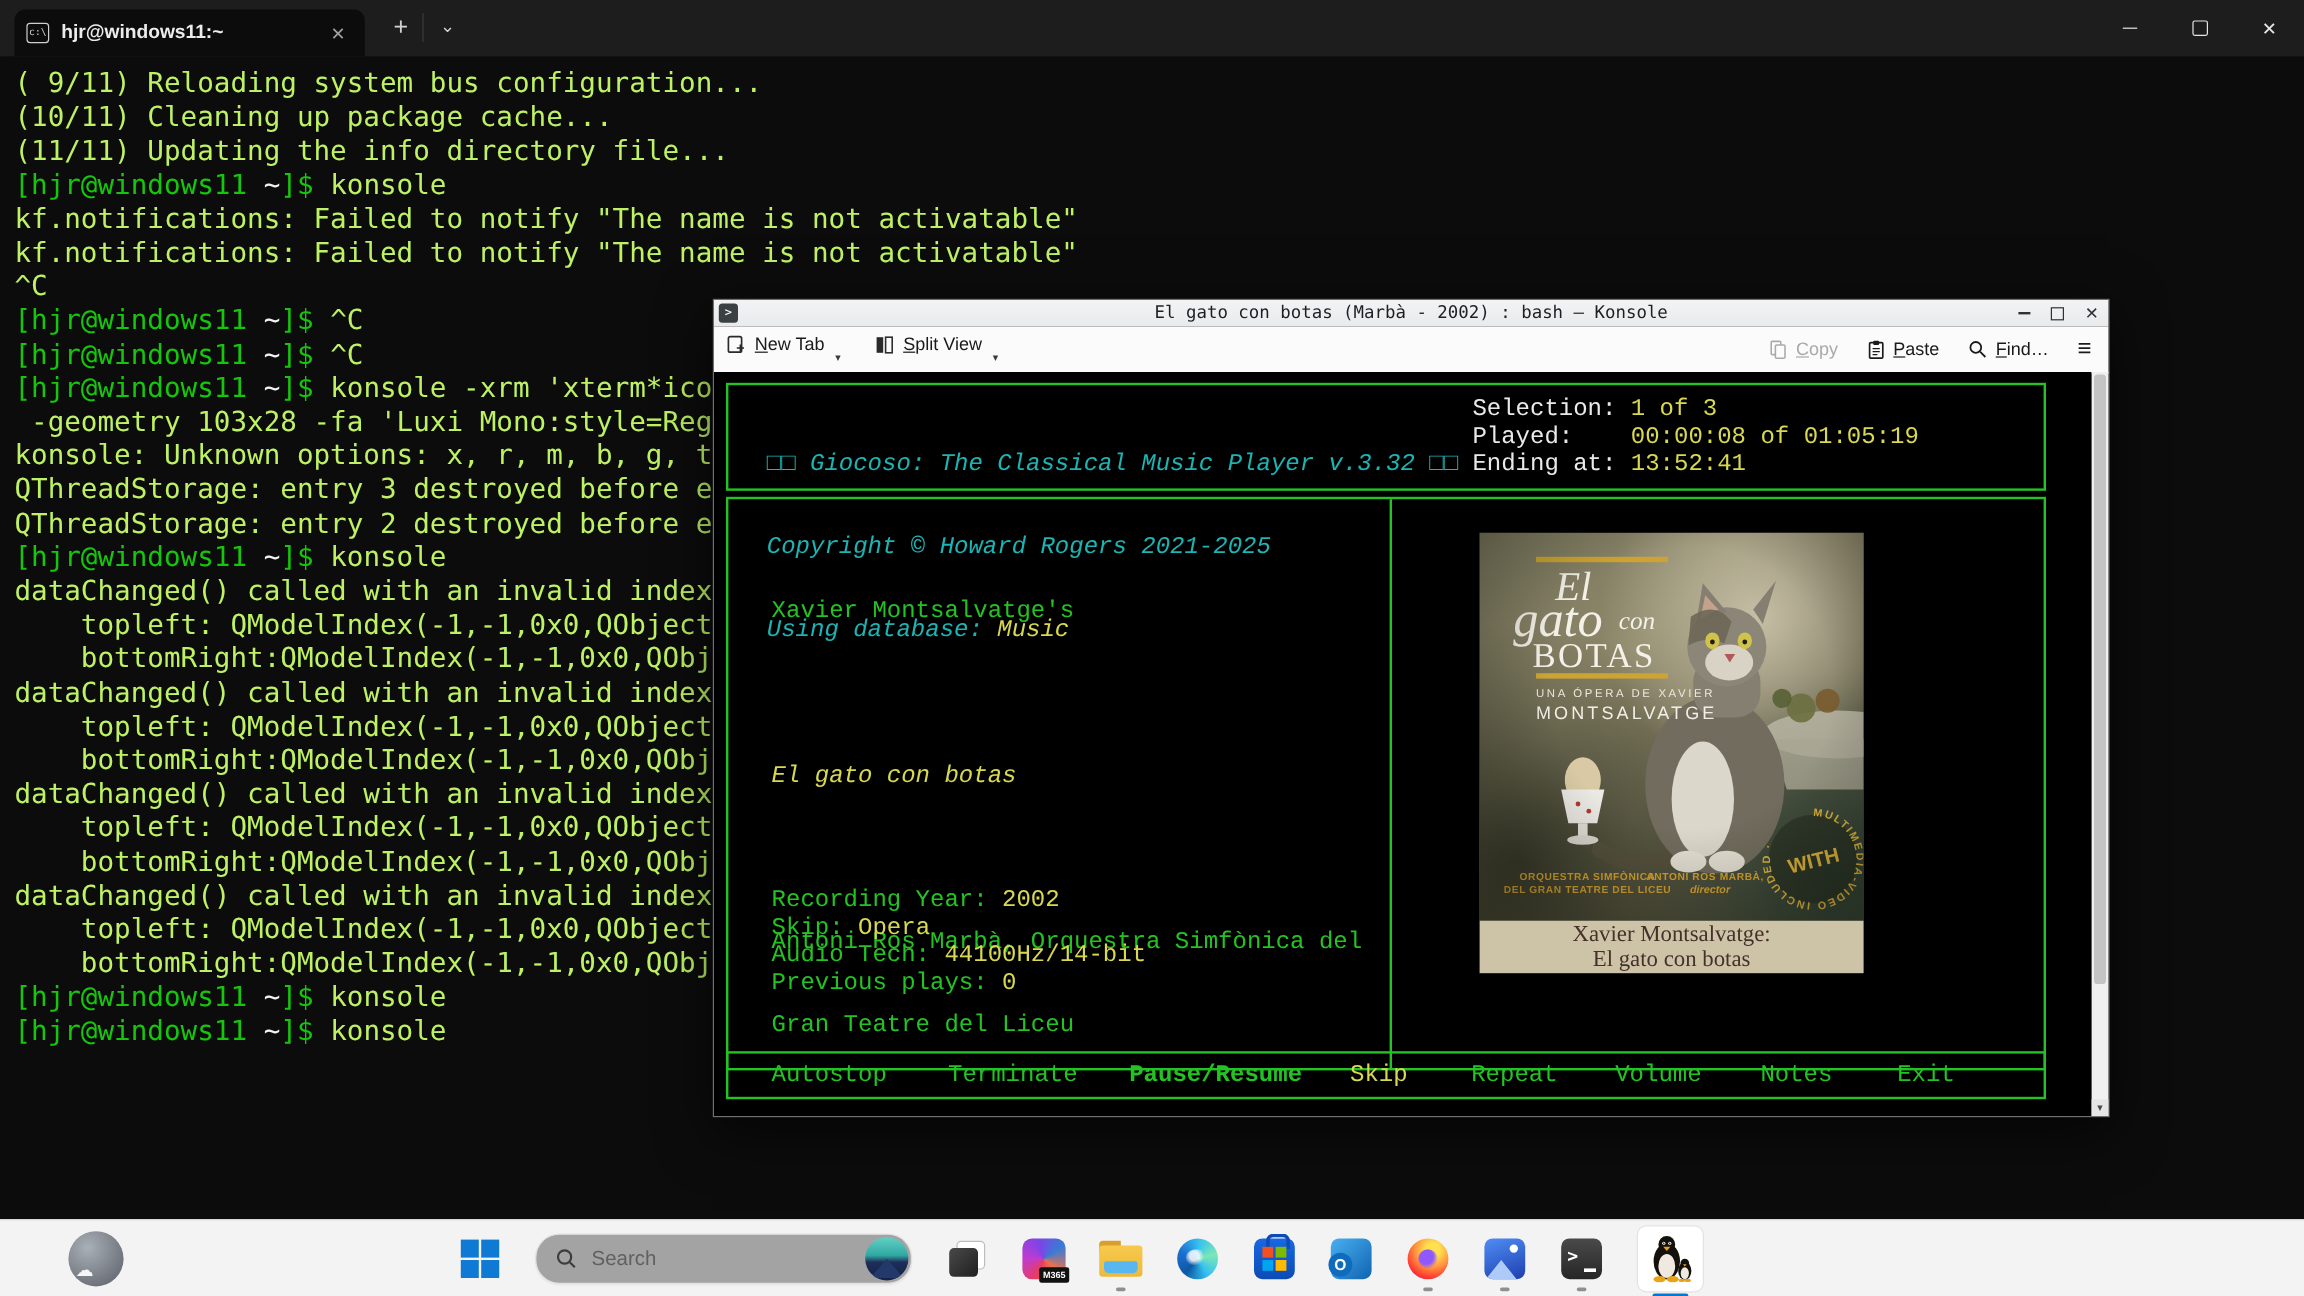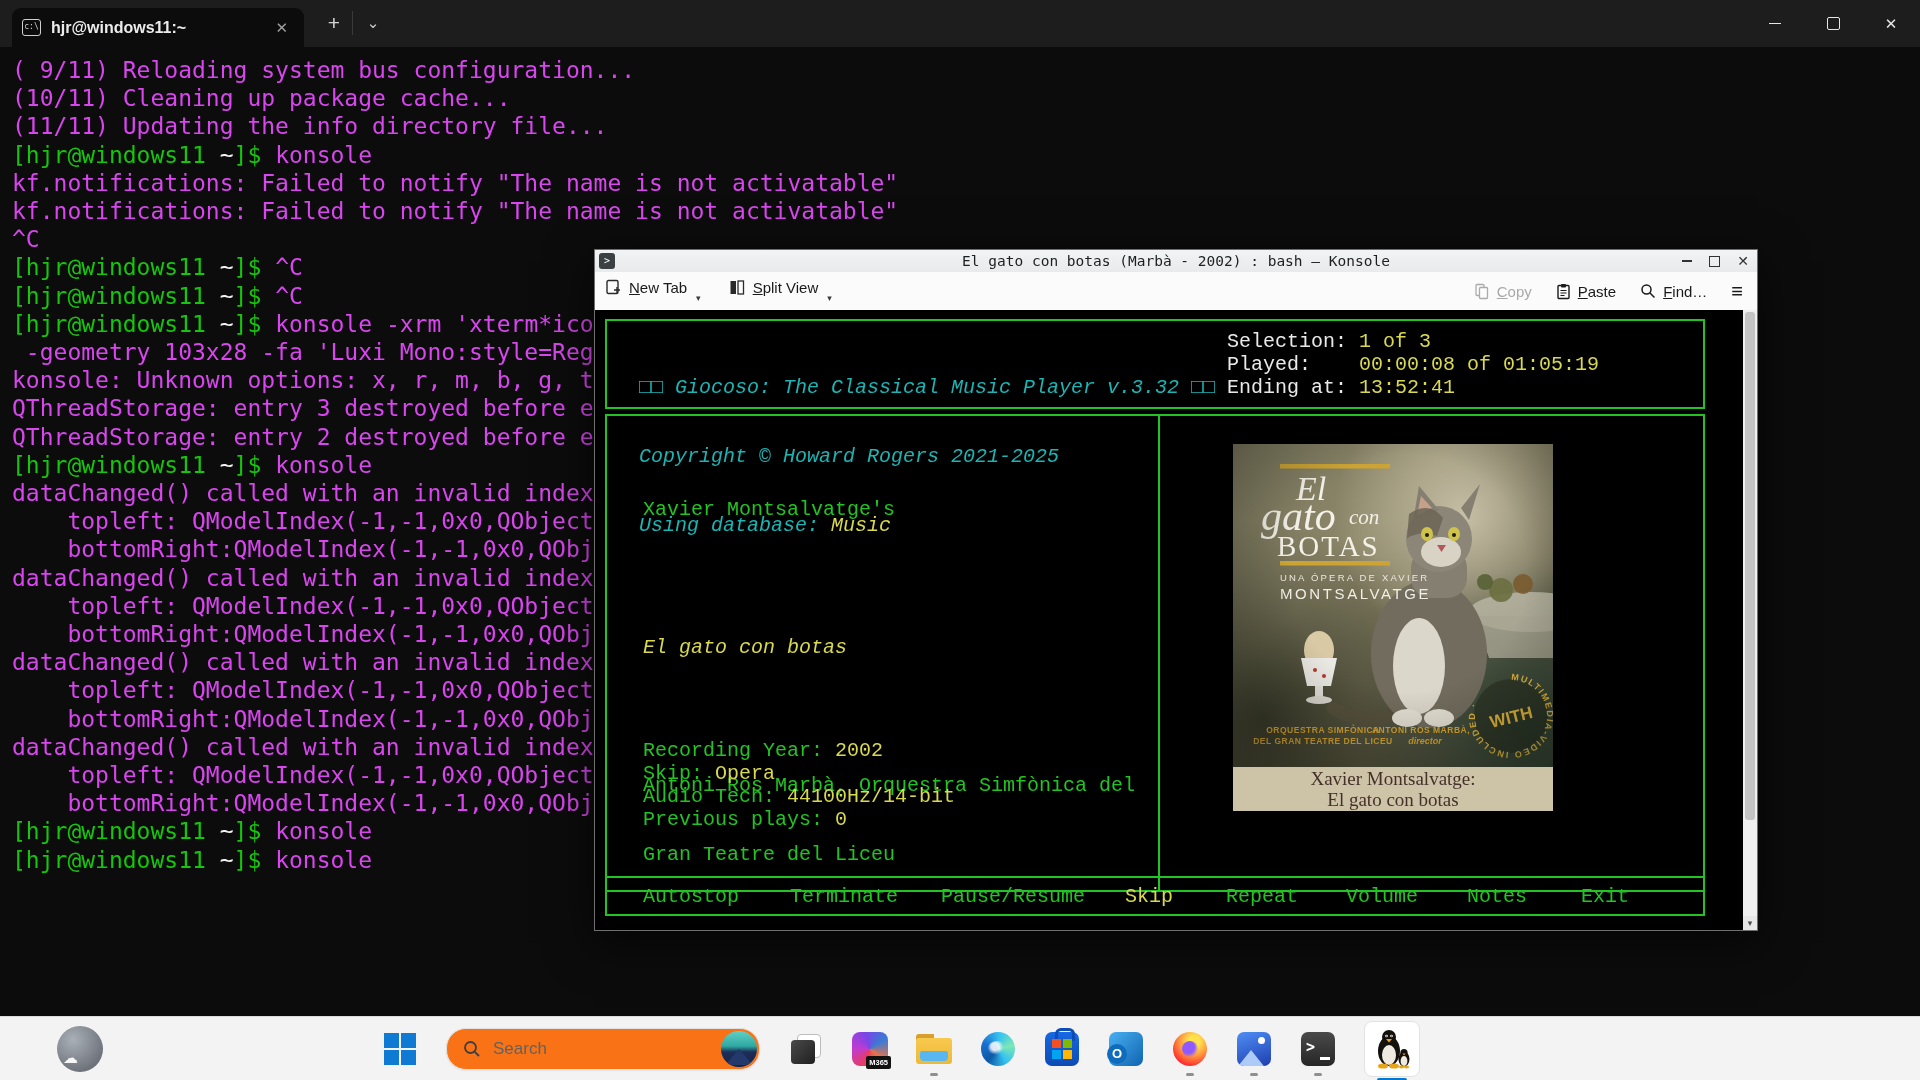--- a/index.html
+++ b/index.html
@@ -20,21 +20,21 @@
   .wt-dropdown{position:absolute;left:360px;top:9px;color:#d2d2d2;font-size:15px;width:26px;height:28px;
     text-align:center;line-height:28px;}
   .wt-controls{position:absolute;right:0;top:0;height:47px;display:flex;}
   .wt-ctl{width:58px;height:47px;display:flex;align-items:center;justify-content:center;color:#e6e6e6;}
   .wt-min-glyph{width:12px;height:1.5px;background:#e6e6e6;}
   .wt-max-glyph{width:11px;height:11px;border:1.5px solid #e6e6e6;border-radius:2px;}
   .wt-close-glyph{font-size:15px;color:#e6e6e6;}
 
   .term-out{position:absolute;left:12px;top:56px;font-family:"DejaVu Sans Mono",monospace;
     font-size:23px;line-height:28.2px;white-space:pre;}
-  .c-g{color:#16c60c;} .c-f{color:#d946ef;} .c-w{color:#f2f2f2;}
+  .c-g{color:#16c60c;} .c-f{color:#bef264;} .c-w{color:#f2f2f2;}
 
   
   .konsole{position:absolute;left:594px;top:249px;width:1164px;height:682px;background:#000;
     border:1px solid #6f6f6f;box-sizing:border-box;box-shadow:0 12px 44px rgba(0,0,0,0.65);}
   .k-titlebar{position:absolute;left:0;top:0;right:0;height:22px;background:linear-gradient(#f2f3f4,#e9eaeb);}
   .k-app-icon{position:absolute;left:4px;top:3px;width:16px;height:16px;background:#3b4043;border-radius:3px;
     color:#fff;font-family:"DejaVu Sans Mono",monospace;font-size:10px;line-height:16px;text-align:center;}
   .k-title{position:absolute;left:0;right:0;top:0;height:22px;line-height:22px;text-align:center;
     font-family:"DejaVu Sans Mono","Liberation Mono",monospace;font-size:14.5px;color:#1c2022;}
   .k-controls{position:absolute;right:8px;top:0;height:22px;display:flex;align-items:center;gap:17px;}
@@ -96,21 +96,21 @@
   .tb-weather{position:absolute;left:57px;top:9px;width:46px;height:46px;}
   .tb-weather .moon{position:absolute;inset:0;border-radius:50%;
     background:radial-gradient(circle at 35% 30%, #aab0b8, #70757e 70%, #5d6168);}
   .tb-weather .cloud{position:absolute;left:6px;bottom:5px;color:#f6f6f6;font-size:15px;}
   .tb-center{position:absolute;left:382px;top:0;height:64px;display:flex;align-items:center;}
   .tb-item{position:relative;width:36px;height:36px;margin-right:28px;display:flex;align-items:center;justify-content:center;}
   .tb-dot{position:absolute;left:50%;transform:translateX(-50%);bottom:-9px;width:8px;height:3px;
     border-radius:2px;background:#8f8f8f;}
   .winlogo{display:grid;grid-template-columns:15px 15px;grid-template-rows:15px 15px;gap:2px;}
   .winlogo span{background:#0e7ad3;}
-  .searchpill{position:relative;width:312px;height:40px;background:#f97316;border:1px solid #e1e1e1;
+  .searchpill{position:relative;width:312px;height:40px;background:#a3a3a3;border:1px solid #e1e1e1;
     border-radius:20px;margin-right:28px;display:flex;align-items:center;box-shadow:0 1px 2px rgba(0,0,0,0.06);}
   .searchpill input{border:none;outline:none;background:transparent;font-size:17px;color:#444;
     font-family:"Liberation Sans",sans-serif;width:190px;}
   .searchpill input::placeholder{color:#616161;}
   .search-glass{margin:0 10px 0 16px;}
   .bing-pic{position:absolute;right:2px;top:2px;width:36px;height:36px;border-radius:18px;overflow:hidden;
     background:linear-gradient(180deg,#63cfc5 0%, #2fa9a2 42%, #1d2e58 58%, #142148 100%);}
   .bing-pic i{position:absolute;left:4px;bottom:2px;width:0;height:0;border-left:14px solid transparent;
     border-right:14px solid transparent;border-bottom:16px solid #23386b;}
   .taskview .back{position:absolute;right:3px;top:3px;width:22px;height:22px;background:#fff;
@@ -335,21 +335,21 @@
             <div class="caption">
               <span>Xavier Montsalvatge:</span>
               <span>El gato con botas</span>
             </div>
           </div>
         </div>
 
         <div class="g-box g-menu" id="g-menu">
             <span class="g-menu-item" style="left: 36px;">Autostop</span>
             <span class="g-menu-item" style="left: 183px;">Terminate</span>
-            <span class="g-menu-item" style="left: 334px;">Pause/Resume</span>
+            <span class="g-menu-item" style="left: 334px; font-weight: bold;">Pause/Resume</span>
             <span class="g-menu-item hl" style="left: 518px;">Skip</span>
             <span class="g-menu-item" style="left: 619px;">Repeat</span>
             <span class="g-menu-item" style="left: 739px;">Volume</span>
             <span class="g-menu-item" style="left: 860px;">Notes</span>
             <span class="g-menu-item" style="left: 974px;">Exit</span>
           </div>
       </div>
     </div>
     <div class="k-scroll">
       <div class="k-scroll-thumb"></div>

